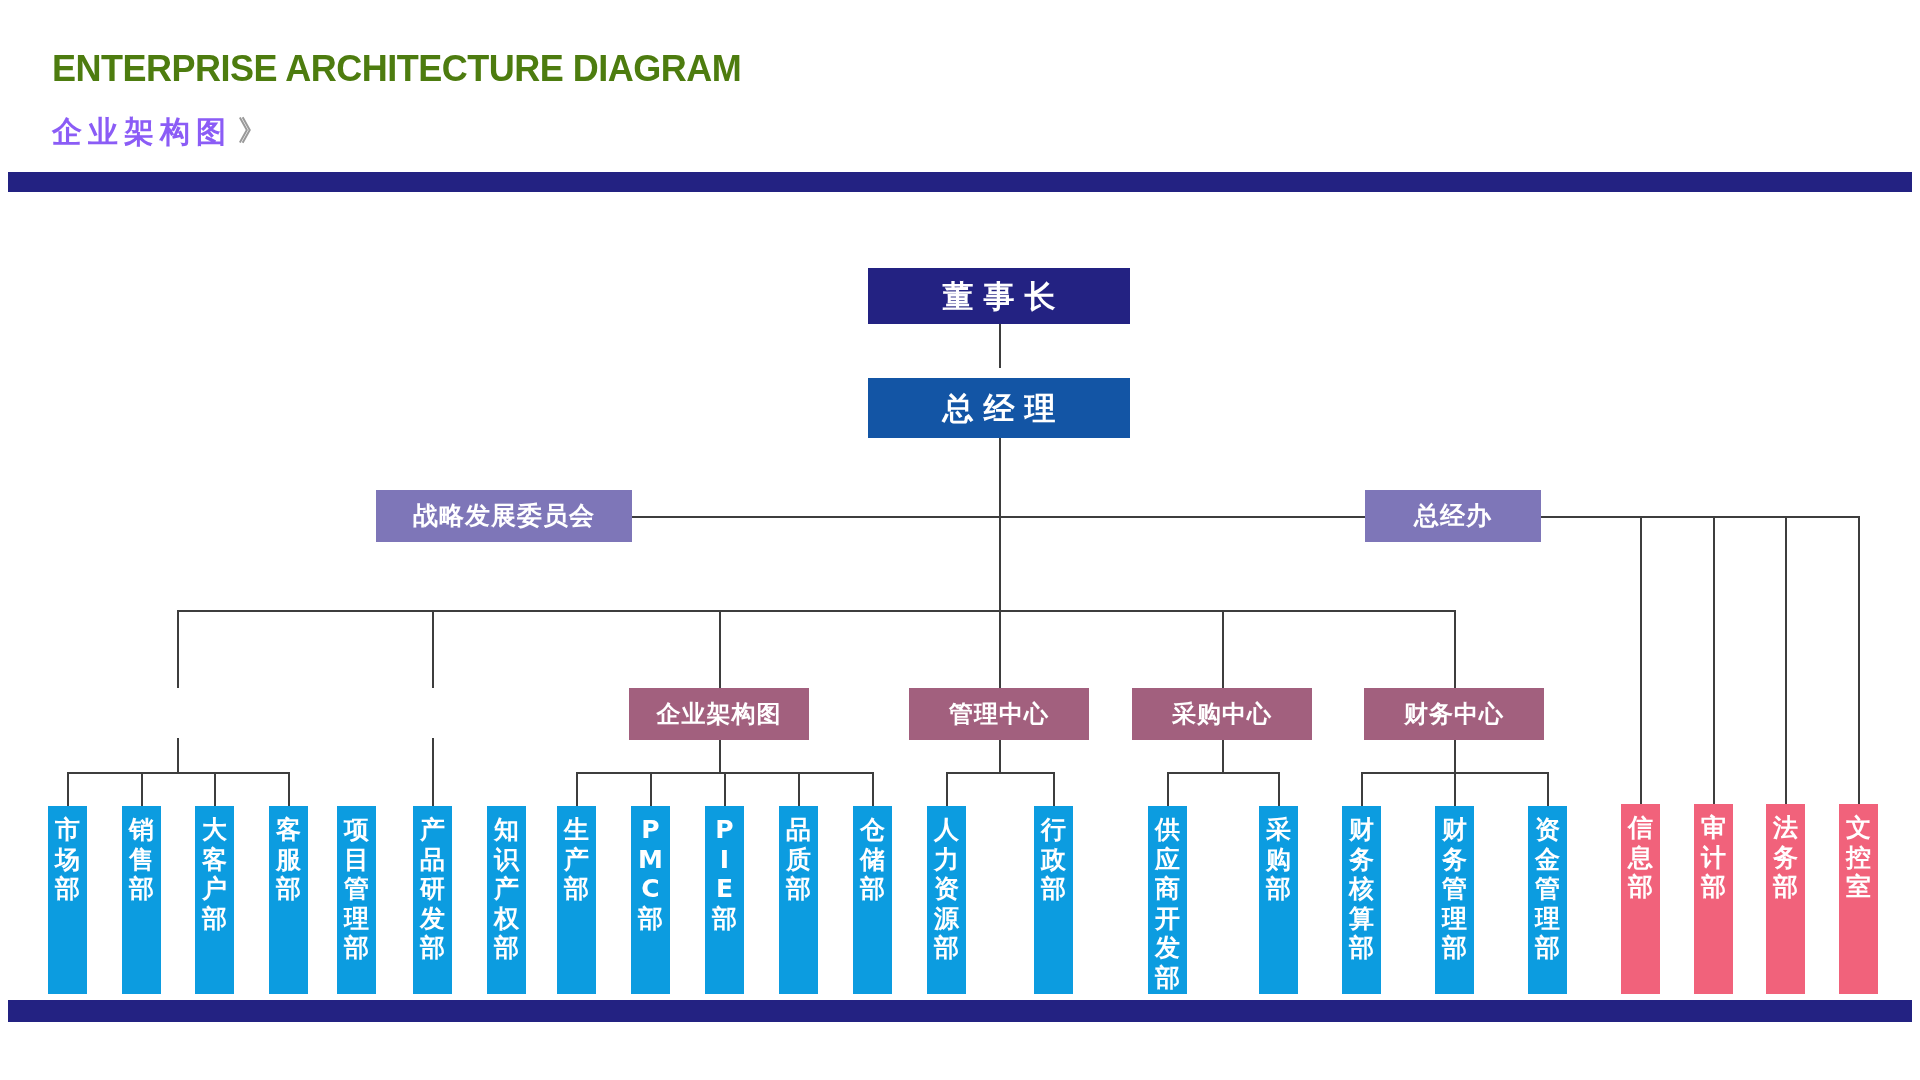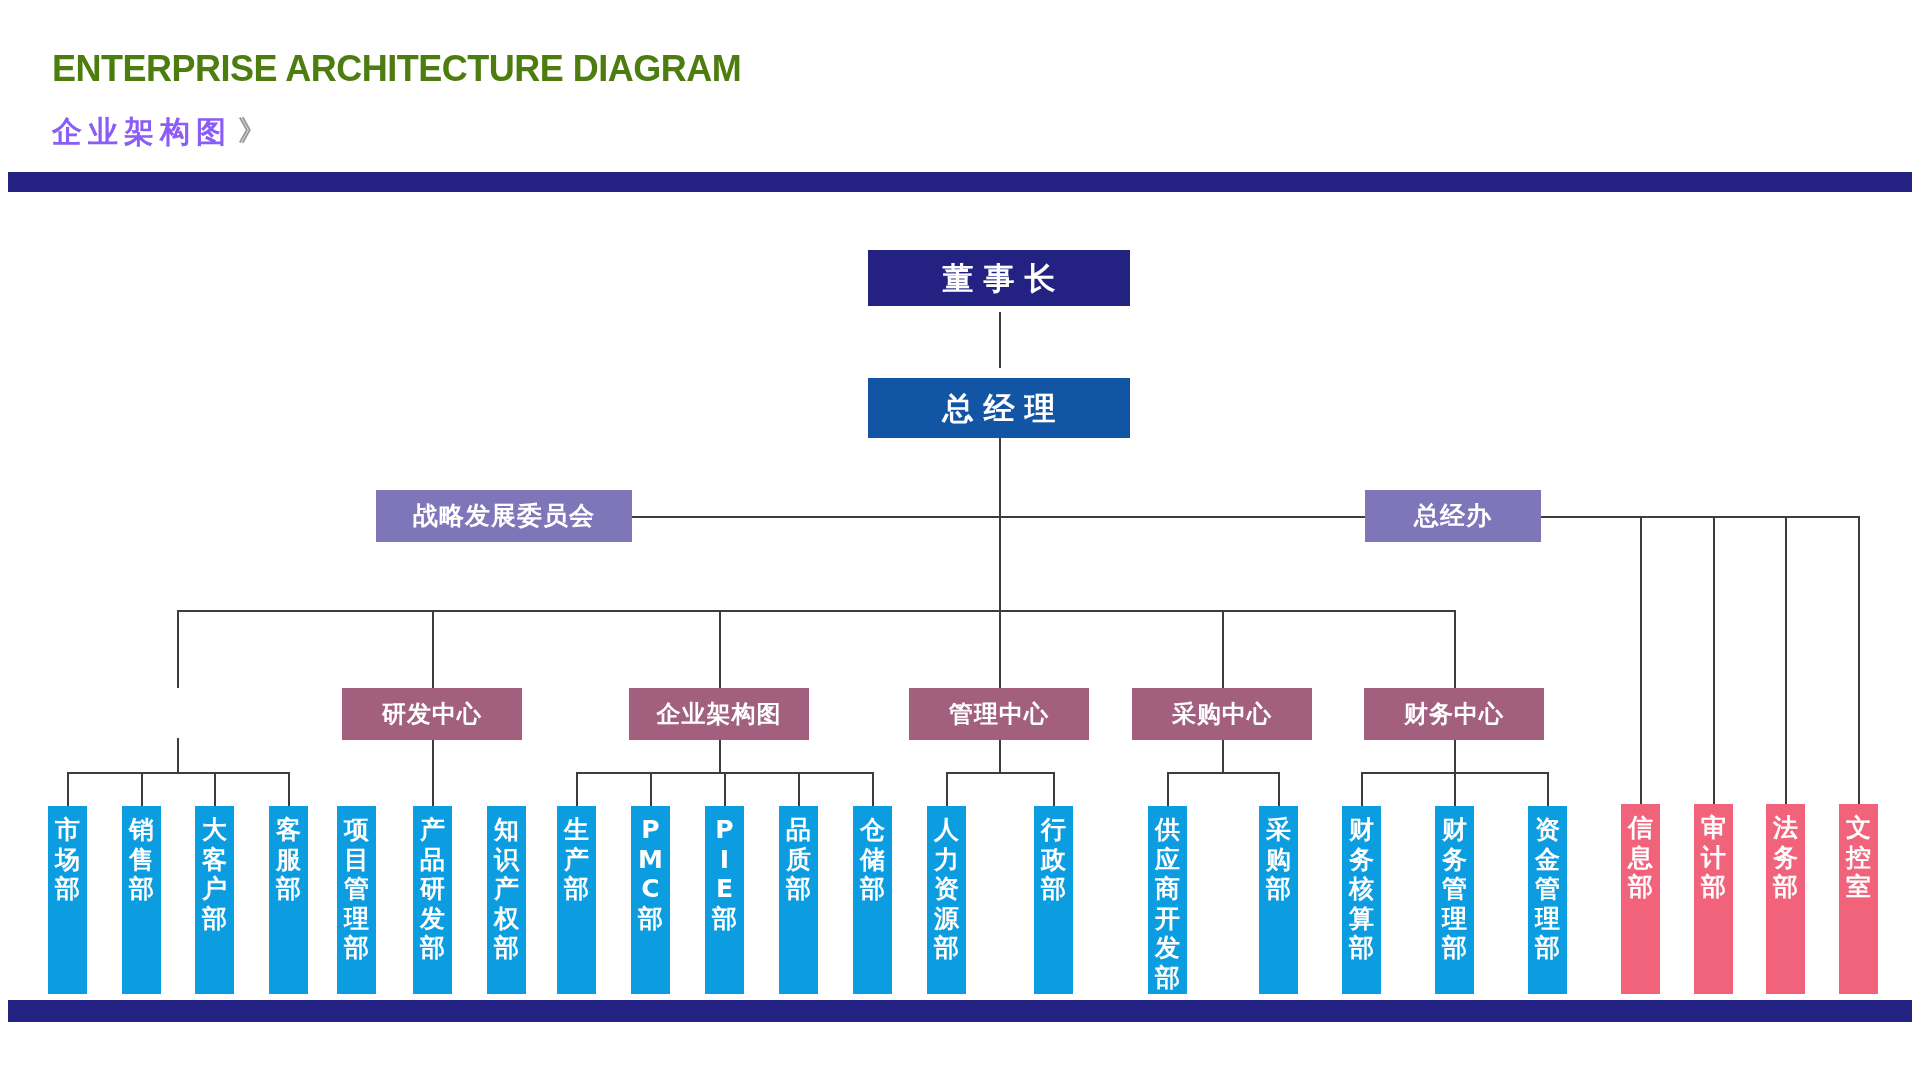--- a/index.html
+++ b/index.html
@@ -201,39 +201,36 @@
   <div class="ln h" style="left:1167px; top:772px; width:111px;"></div>
   <div class="ln v" style="left:1167px; top:772px; height:34px;"></div>
   <div class="ln v" style="left:1278px; top:772px; height:34px;"></div>
 
   <div class="ln v" style="left:1454px; top:738px; height:34px;"></div>
   <div class="ln h" style="left:1361px; top:772px; width:186px;"></div>
   <div class="ln v" style="left:1361px; top:772px; height:34px;"></div>
   <div class="ln v" style="left:1454px; top:772px; height:34px;"></div>
   <div class="ln v" style="left:1547px; top:772px; height:34px;"></div>
 
-  <div class="node chairman" style="left:868px; top:250px; width:262px; height:56px;">
+  <div class="node chairman" style="left:868px; top:268px; width:262px; height:56px;">
     <span>董事长</span>
   </div>
 
   <div class="node gm" style="left:868px; top:378px; width:262px; height:60px;">
     <span>总经理</span>
   </div>
 
   <div class="node committee" style="left:376px; top:490px; width:256px; height:52px;">
     <span>战略发展委员会</span>
   </div>
 
   <div class="node committee" style="left:1365px; top:490px; width:176px; height:52px;">
     <span>总经办</span>
   </div>
 
-  <div class="node center" style="left:342px; top:688px; width:180px; height:52px;">
-    <span>研发中心</span>
-  </div>
   <div class="node center" style="left:629px; top:688px; width:180px; height:52px;">
     <span>企业架构图</span>
   </div>
   <div class="node center" style="left:1132px; top:688px; width:180px; height:52px;">
     <span>采购中心</span>
   </div>
   <div class="node center" style="left:909px; top:688px; width:180px; height:52px;">
     <span>管理中心</span>
   </div>
   <div class="node center" style="left:1364px; top:688px; width:180px; height:52px;">

